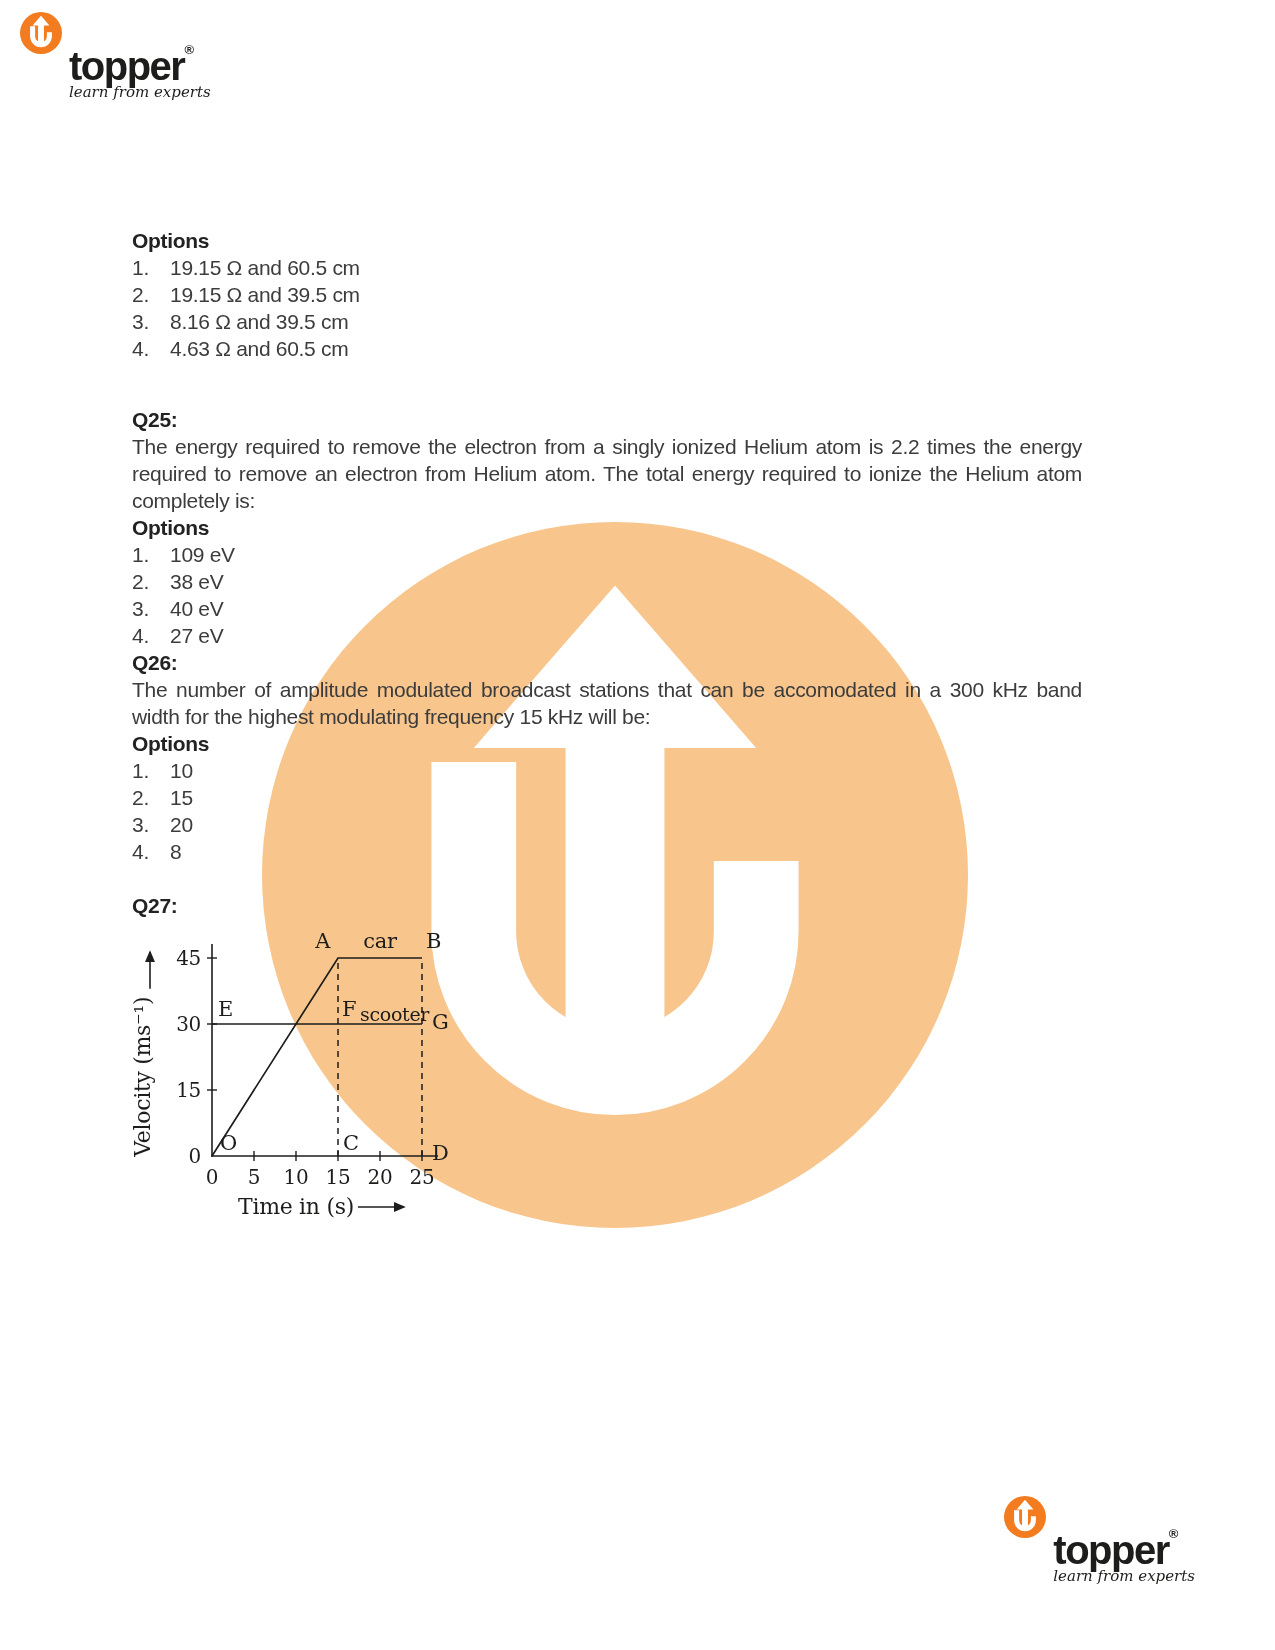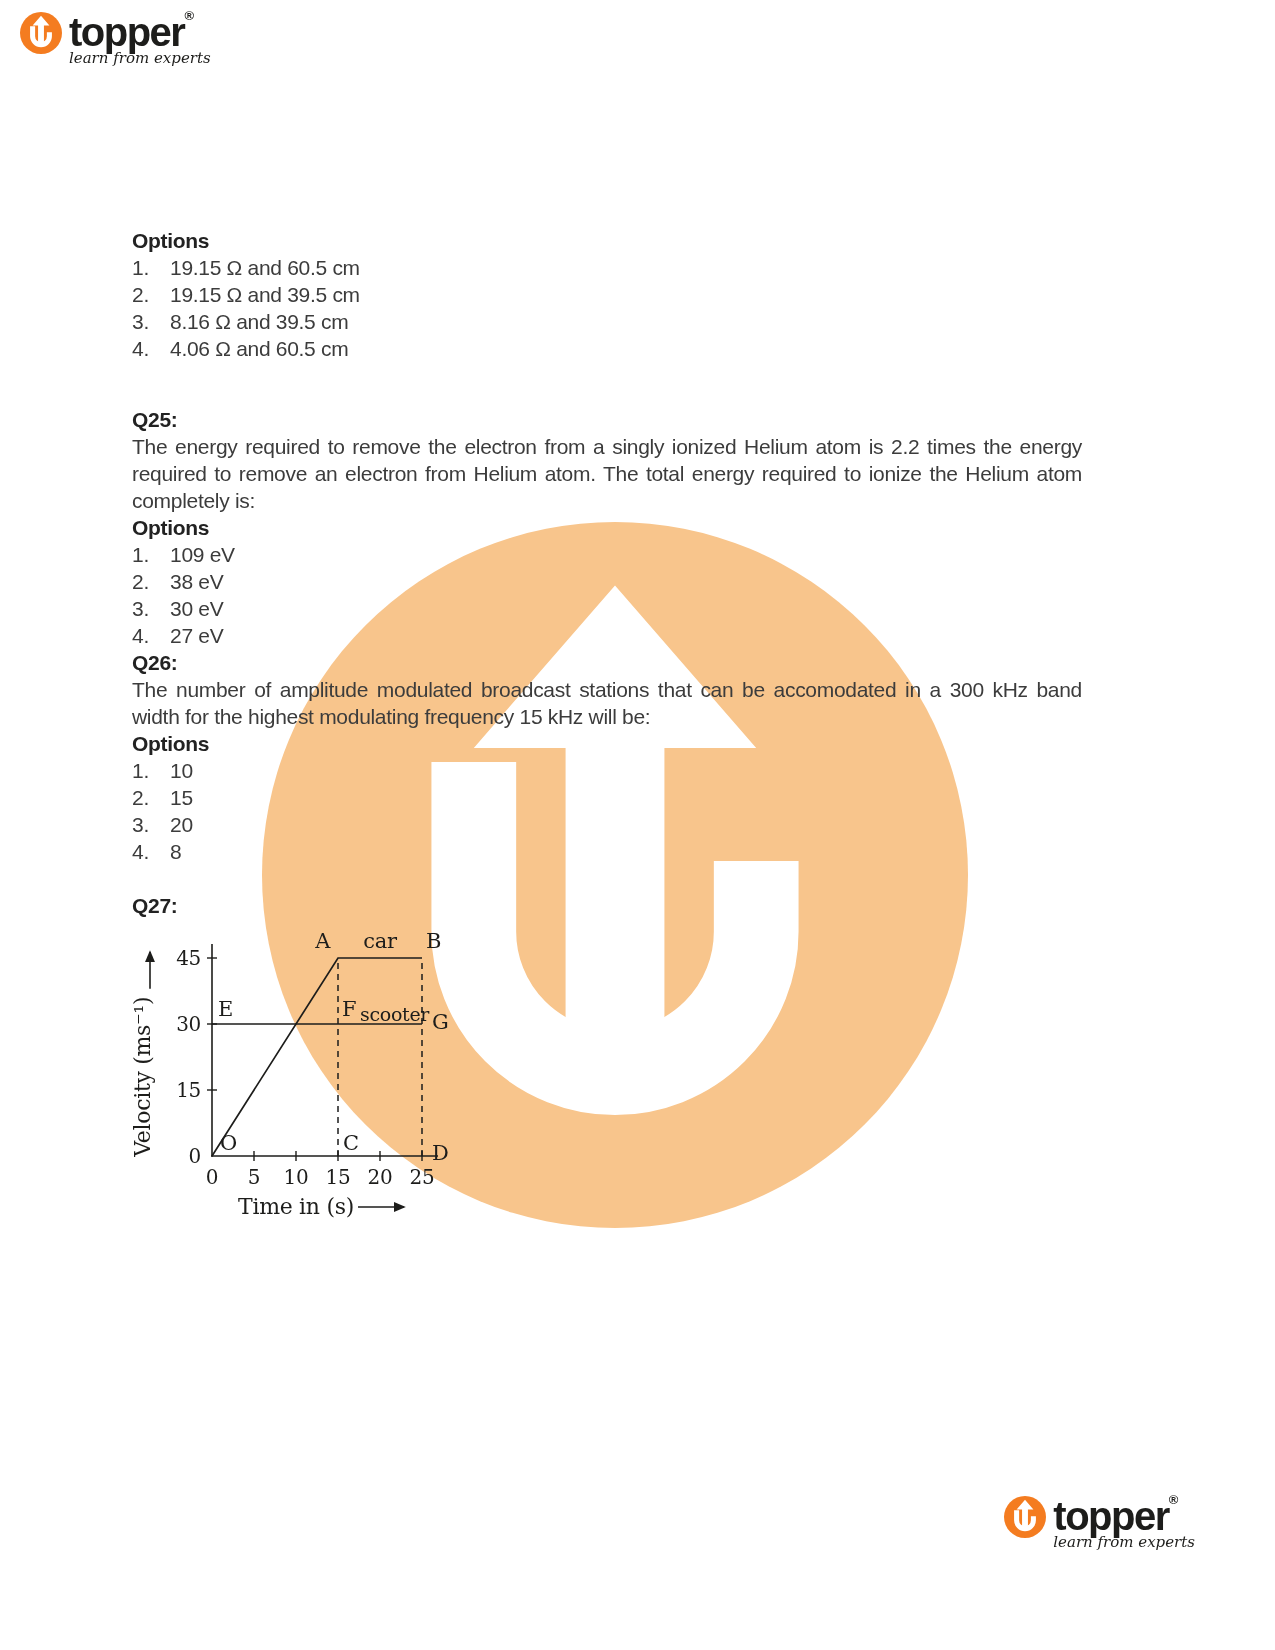--- a/index.html
+++ b/index.html
@@ -11,21 +11,21 @@
     position: relative;
     overflow: hidden;
   }
   .defs-svg { position: absolute; width: 0; height: 0; }
 
   
   .brand { position: absolute; display: flex; gap: 7px; z-index: 2; align-items: flex-start; }
   .brand-header { left: 20px; top: 12px; }
   .brand-footer { right: 80px; top: 1496px; }
   .brand-mark { width: 42px; height: 42px; flex: none; }
-  .brand-text { display: flex; flex-direction: column; }
+  .brand-text { display: flex; flex-direction: column; margin-top: 34px; }
   .brand-name-row { font-weight: bold; font-size: 40px; line-height: 40px; letter-spacing: -1.5px; color: #1d1d1b; }
   .reg { font-size: 13px; vertical-align: top; position: relative; top: -16px; letter-spacing: 0; }
   .brand-tagline { font-family: "DejaVu Serif", serif; font-style: italic; font-size: 15px; color: #1d1d1b; align-self: flex-end; margin-top: -3px; }
 
   
   .watermark { position: absolute; left: 262px; top: 522px; width: 706px; height: 706px; z-index: 0; }
   .watermark svg { width: 100%; height: 100%; --logo-circle: var(--wm-color, #f8c58c); }
 
   
   .content { position: absolute; left: 132px; top: 227px; width: 950px; z-index: 1; font-size: 21px; line-height: 27px; letter-spacing: -0.3px; }
@@ -84,39 +84,39 @@
       <div class="opt-row">
         <span class="opt-num">2.</span>
         <span class="opt-text">19.15 Ω and 39.5 cm</span>
       </div>
       <div class="opt-row">
         <span class="opt-num">3.</span>
         <span class="opt-text">8.16 Ω and 39.5 cm</span>
       </div>
       <div class="opt-row">
         <span class="opt-num">4.</span>
-        <span class="opt-text">4.06 Ω and 60.5 cm</span>
+        <span class="opt-text">4.63 Ω and 60.5 cm</span>
       </div>
     </section>
 
     <section class="block sec-q25">
       <div class="q-label">Q25:</div>
       <p class="q-text">The energy required to remove the electron from a singly ionized Helium atom is 2.2 times the energy required to remove an electron from Helium atom. The total energy required to ionize the Helium atom completely is:</p>
       <div class="opt-heading">Options</div>
       <div class="opt-row">
         <span class="opt-num">1.</span>
         <span class="opt-text">109 eV</span>
       </div>
       <div class="opt-row">
         <span class="opt-num">2.</span>
         <span class="opt-text">38 eV</span>
       </div>
       <div class="opt-row">
         <span class="opt-num">3.</span>
-        <span class="opt-text">30 eV</span>
+        <span class="opt-text">40 eV</span>
       </div>
       <div class="opt-row">
         <span class="opt-num">4.</span>
         <span class="opt-text">27 eV</span>
       </div>
     </section>
 
     <section class="block sec-q26">
       <div class="q-label">Q26:</div>
       <p class="q-text">The number of amplitude modulated broadcast stations that can be accomodated in a 300 kHz band width for the highest modulating frequency 15 kHz will be:</p>

